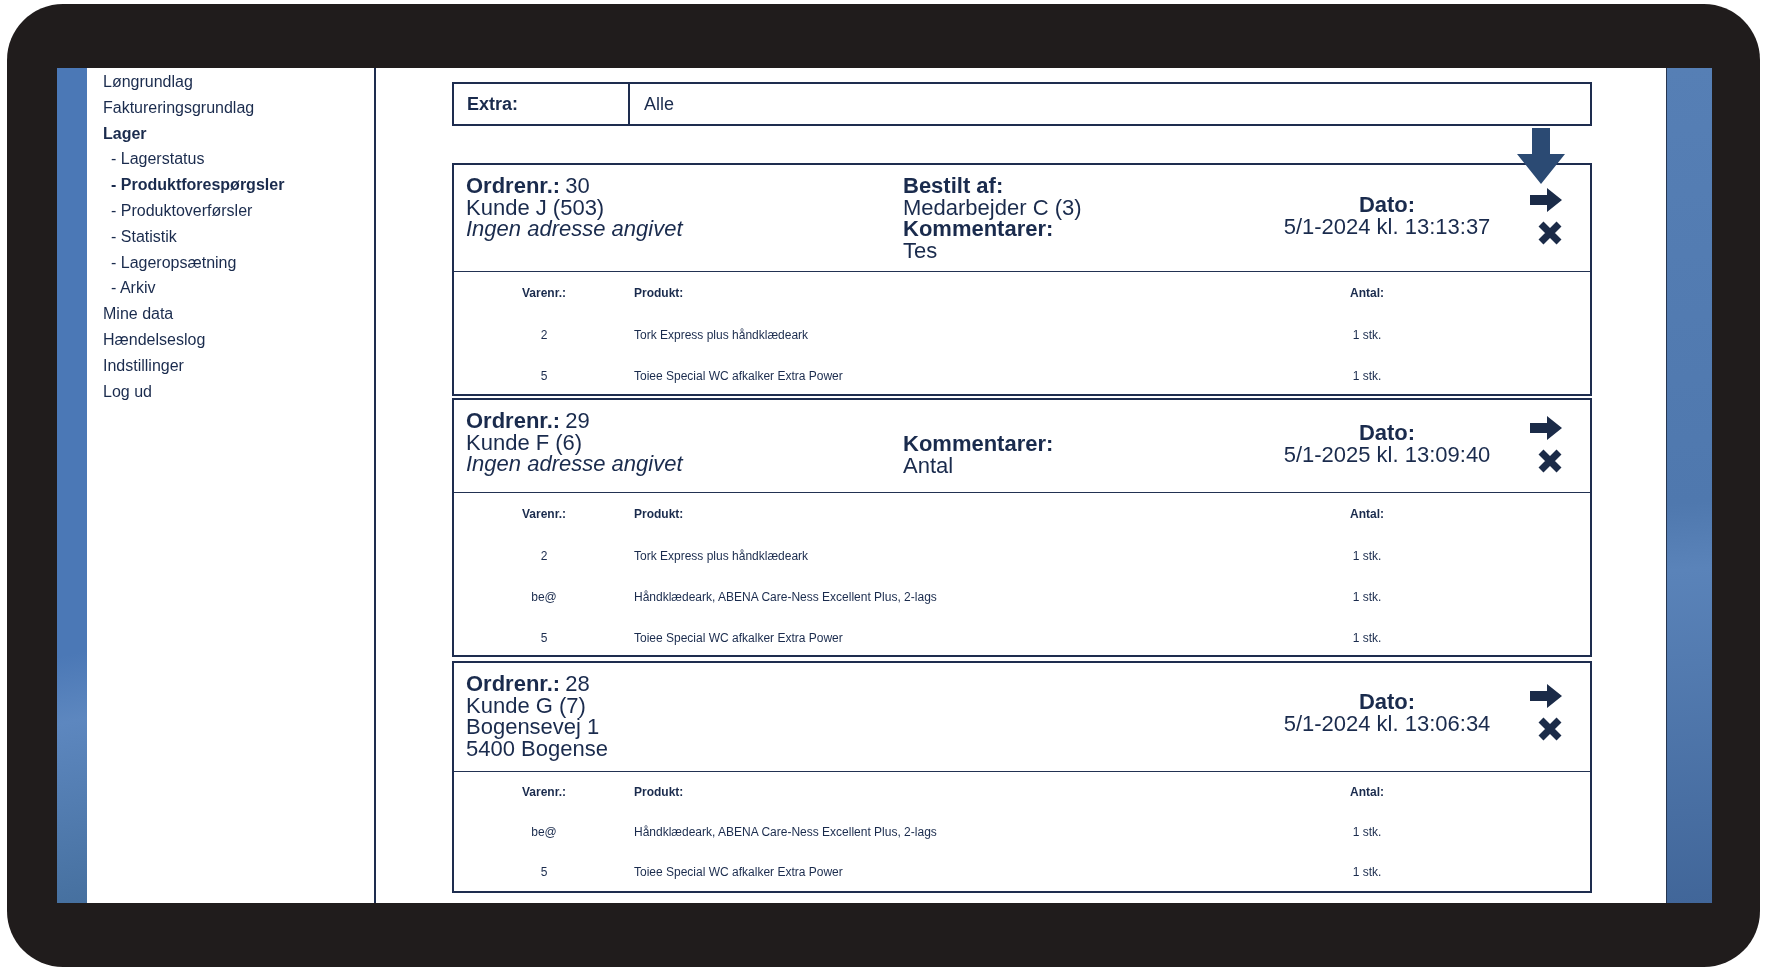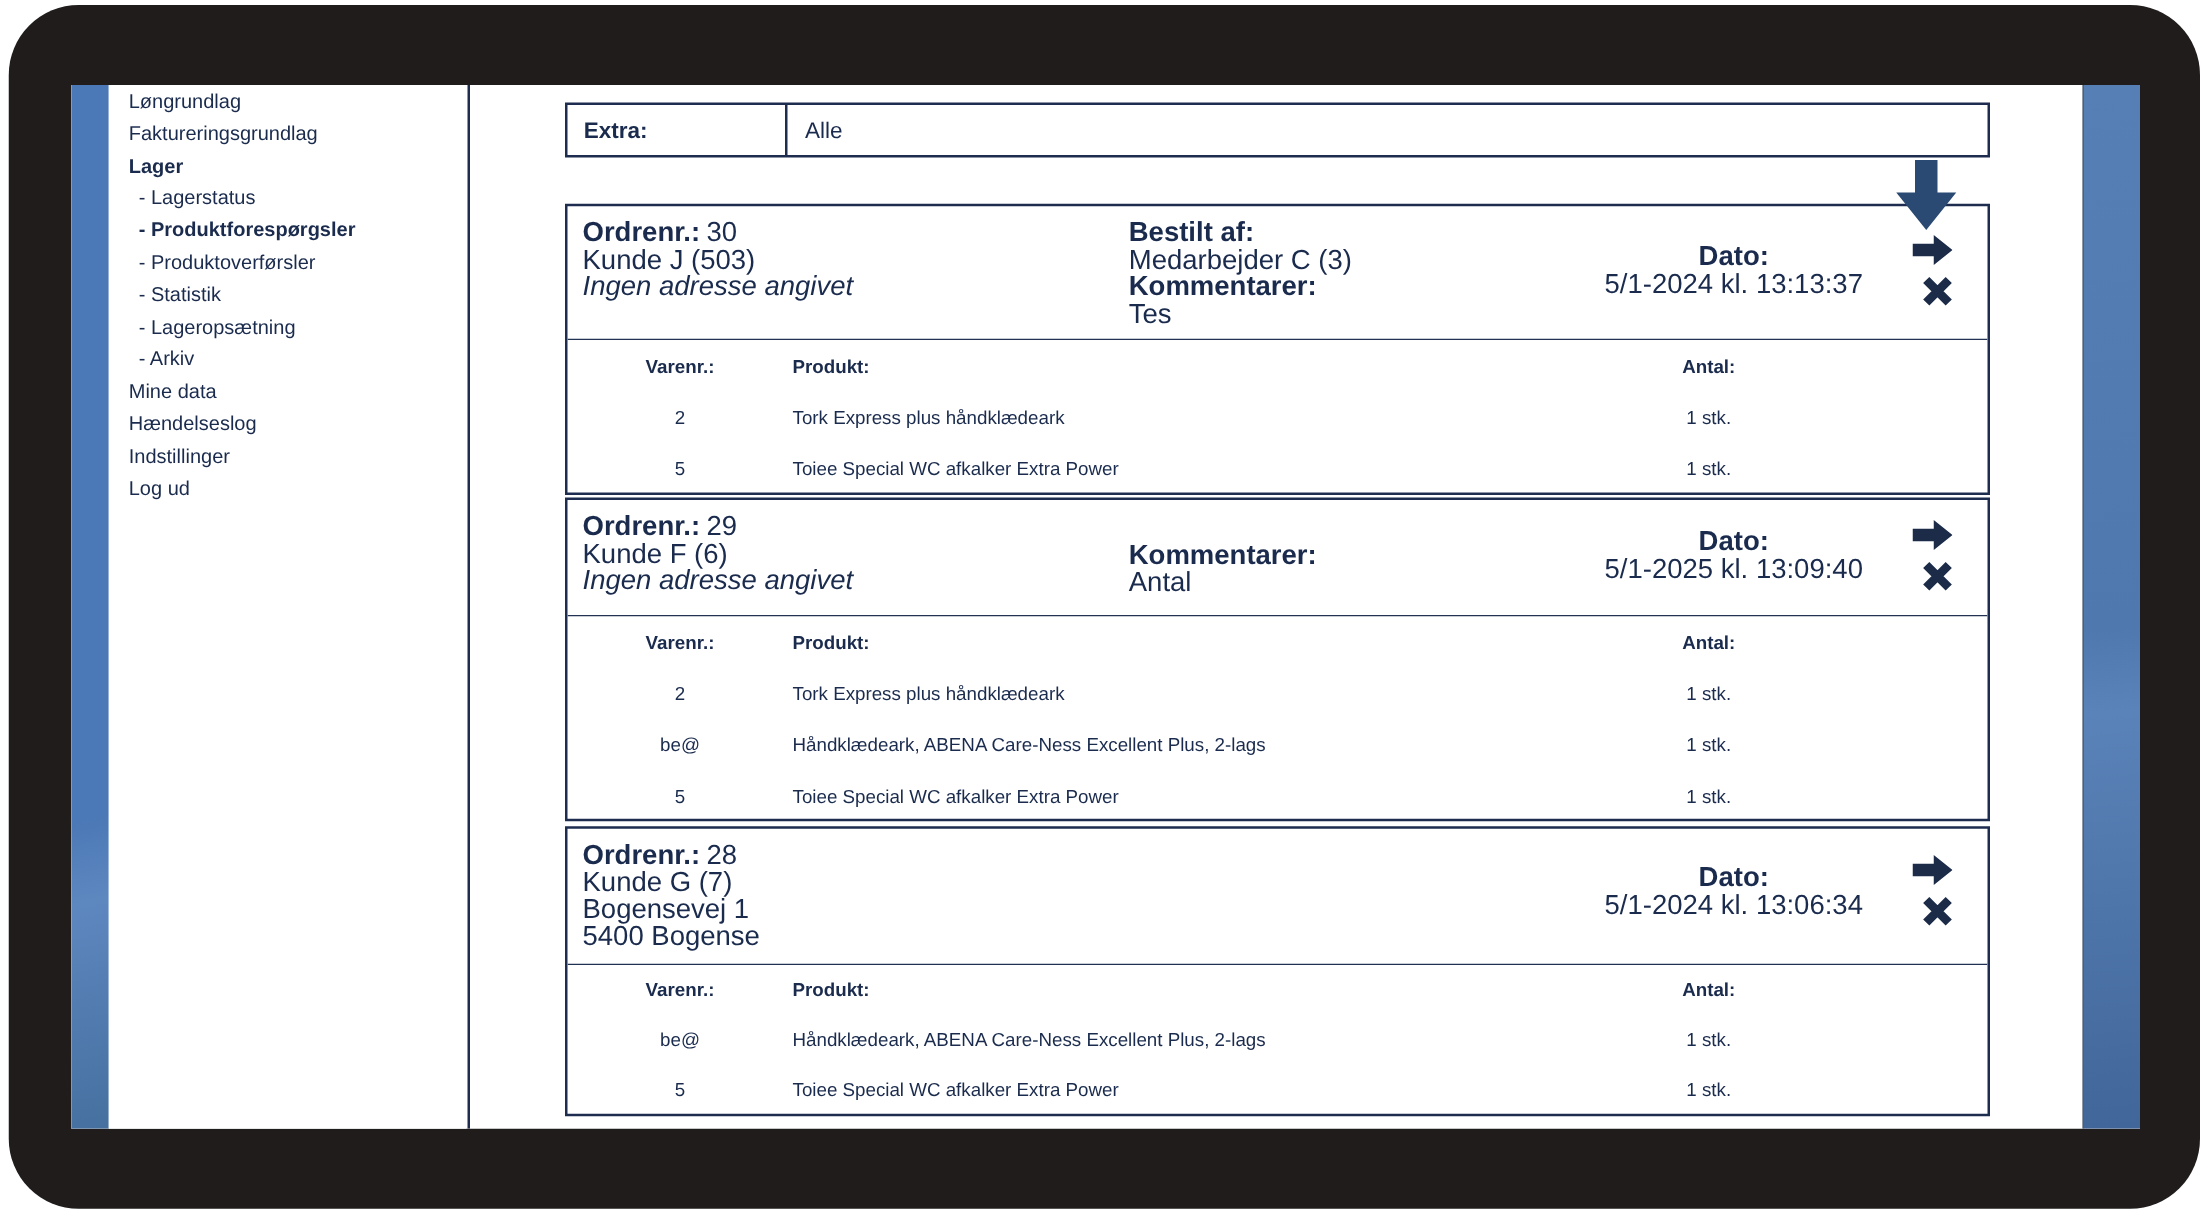--- a/index.html
+++ b/index.html
@@ -54,21 +54,21 @@
   .b{font-weight:bold;}
   .num{margin-left:5px;font-weight:normal;}
   .ital{font-style:italic;}
 
   .icon-btn{position:absolute;right:28px;cursor:pointer;line-height:0;}
   #card1 .fwd{top:23px;} #card1 .del{top:56px;}
   #card2 .fwd{top:16px;} #card2 .del{top:49px;}
   #card3 .fwd{top:21px;} #card3 .del{top:54px;}
 
   .thead,.trow{display:grid;grid-template-columns:120px 30px 683px 100px auto;
-      padding-left:30px;align-items:center;font-size:15px;}
+      padding-left:30px;align-items:center;font-size:12px;}
   .thead{height:42px;font-weight:bold;}
   .trow{height:41px;}
   #card3 .thead{height:40px;}
   #card3 .trow{height:40px;}
   .cell-var,.cell-ant{text-align:center;}
 </style>
 </head>
 <body>
 
 <div class="canvas">

